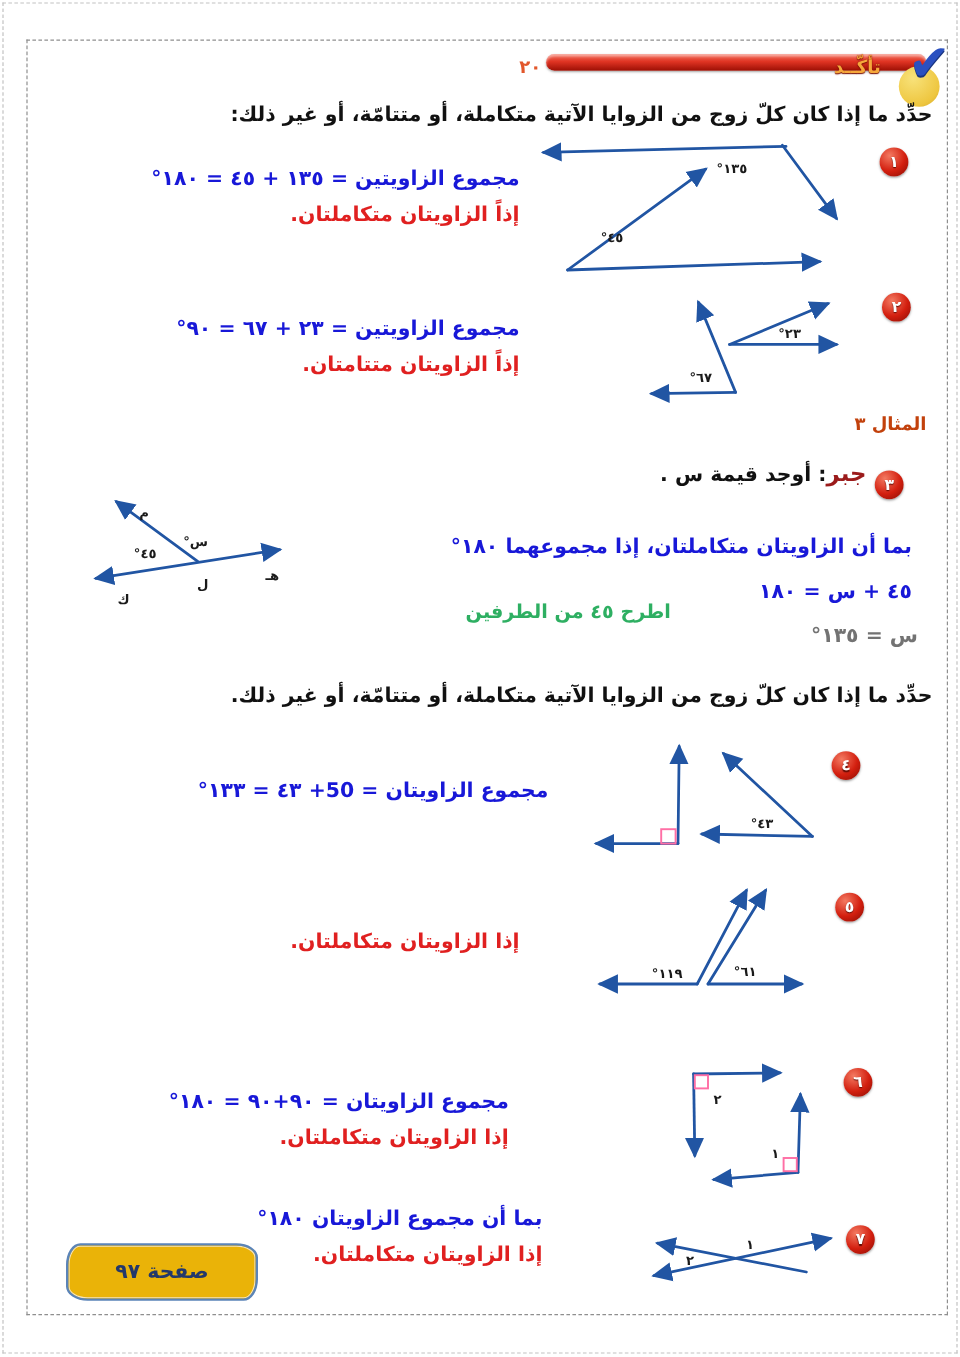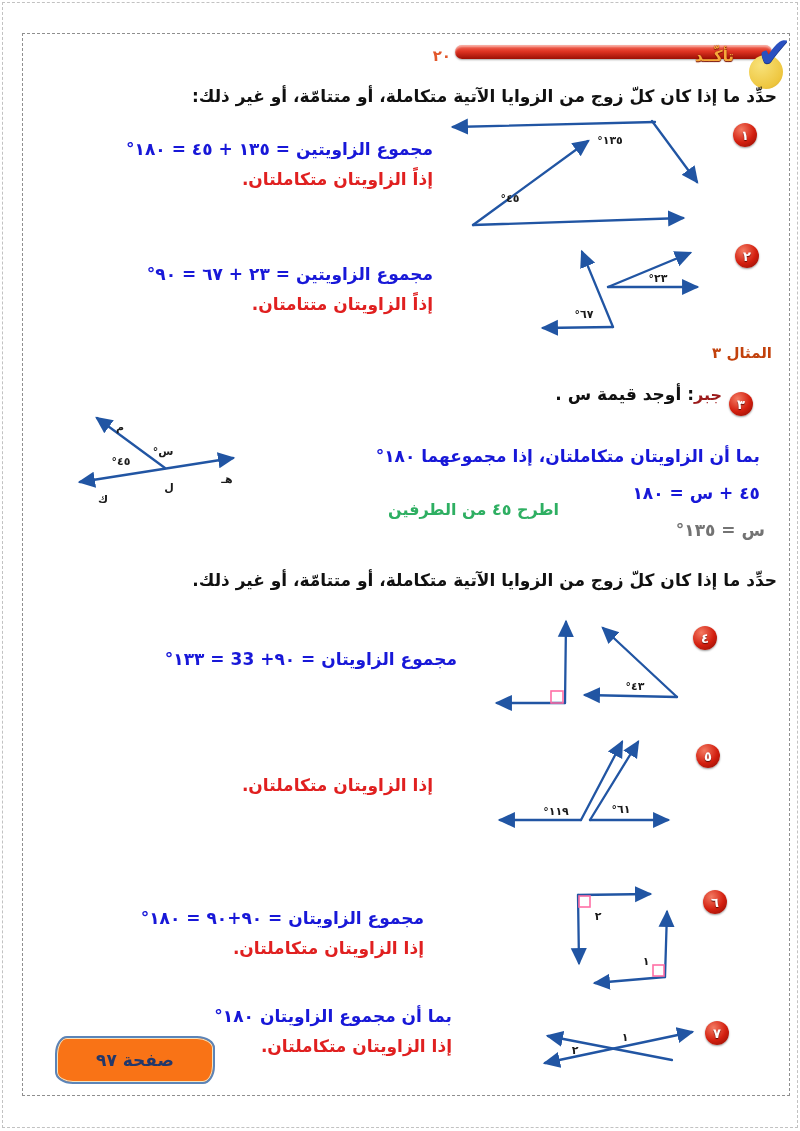--- a/index.html
+++ b/index.html
@@ -38,32 +38,32 @@
     box-shadow:0 1px 2px rgba(0,0,0,.4);text-shadow:0 1px 1px #5d0800;
   }
 
   .answer{position:absolute;text-align:right;font-weight:bold;font-size:17px;line-height:1.78;white-space:nowrap;}
   .ans-blue{color:#1818d8;text-align:center;}
   .ans-red{color:#e02020;}
 
   .example-label{position:absolute;top:344px;right:28px;color:#c2410c;font-size:15px;font-weight:bold;}
 
   .p3-title{position:absolute;top:384px;right:78px;font-size:17px;font-weight:bold;color:#111;white-space:nowrap;}
-  .p3-keyword{color:#9b1b1b;font-size:16px;}
+  .p3-keyword{color:#9b1b1b;font-size:19px;}
   .p3-line1{position:absolute;top:446px;right:40px;color:#1818d8;font-size:17px;font-weight:bold;white-space:nowrap;}
   .p3-equation{position:absolute;top:483px;right:40px;color:#1818d8;font-size:17px;font-weight:bold;white-space:nowrap;}
   .p3-hint{position:absolute;top:500px;left:388px;color:#2eaf62;font-size:16px;font-weight:bold;white-space:nowrap;}
   .p3-result{position:absolute;top:520px;right:35px;color:#737373;font-size:17px;font-weight:bold;white-space:nowrap;}
 
   .figure{position:absolute;}
   .fig-label{font-size:11px;font-weight:bold;fill:#1a1a1a;direction:rtl;}
 
   .page-box{
     position:absolute;left:55px;top:1036px;width:156px;height:44px;
-    background:#f97316;border:2px solid #5b84b8;
+    background:#eab308;border:2px solid #5b84b8;
     border-radius:12px 18px 12px 18px / 18px 12px 18px 12px;
     box-shadow:inset 0 0 0 1px #f3e3bf;
     display:flex;align-items:center;justify-content:center;
   }
   .page-box-label{color:#23386b;font-size:17px;font-weight:bold;letter-spacing:2px;}
 </style>
 </head>
 <body>
 
 <div class="frame-outer"></div>
@@ -160,21 +160,21 @@
   <g stroke="#2155a3" stroke-width="2.3" stroke-linecap="round" fill="none">
     <line x1="199" y1="84" x2="125" y2="15" marker-end="url(#ar4)"></line>
     <line x1="199" y1="84" x2="107" y2="82" marker-end="url(#ar4)"></line>
     <line x1="87" y1="90" x2="88" y2="9" marker-end="url(#ar4)"></line>
     <line x1="87" y1="90" x2="19" y2="90" marker-end="url(#ar4)"></line>
   </g>
   <rect x="73" y="78" width="12" height="12" fill="none" stroke="#ff6fa5" stroke-width="1.6"></rect>
   <text class="fig-label" x="157" y="77" text-anchor="middle">٤٣°</text>
 </svg>
 <div class="answer" style="top:644px;right:343px;">
-  <div class="ans-blue">مجموع الزاويتان = ٩٠+ 33 = ١٣٣°</div>
+  <div class="ans-blue">مجموع الزاويتان = 50+ ٤٣ = ١٣٣°</div>
 </div>
 
 <div class="badge" style="left:696px;top:744px;">٥</div>
 <svg class="figure" style="left:438px;top:733px;" width="275" height="105" viewBox="0 0 275 105">
   <defs>
       <marker id="ar5" markerWidth="8" markerHeight="8" refX="6.5" refY="4" orient="auto-start-reverse" viewBox="0 0 8 8">
         <path d="M0,0.5 L7.5,4 L0,7.5 Z" fill="#2155a3"></path>
       </marker>
     </defs>
   <g stroke="#2155a3" stroke-width="2.3" stroke-linecap="round" fill="none">

